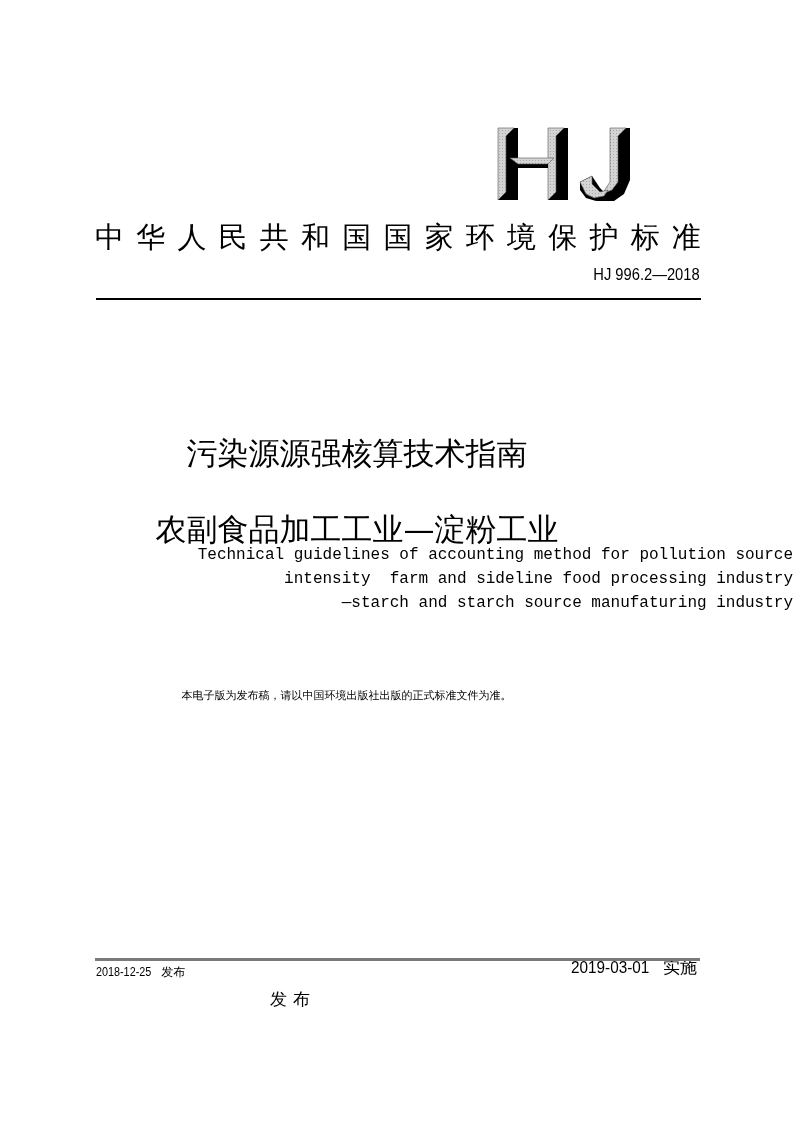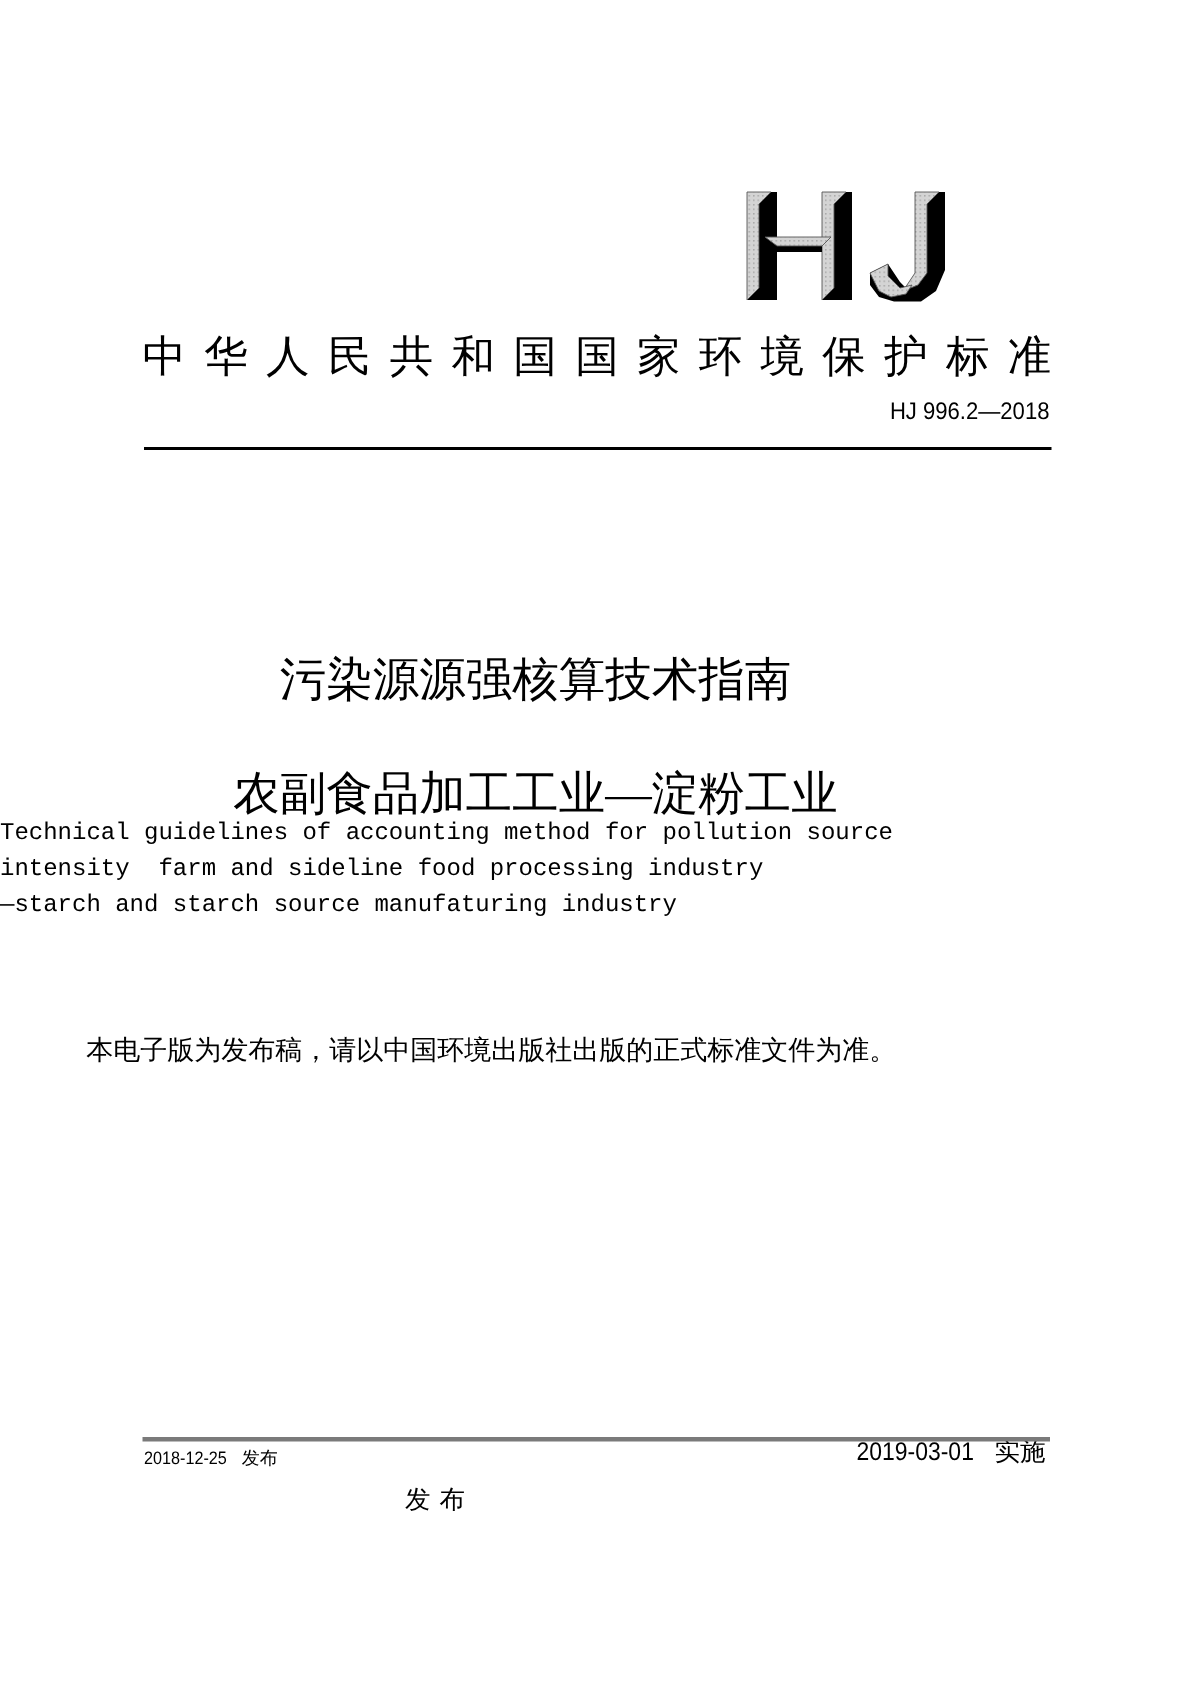--- a/index.html
+++ b/index.html
@@ -21,35 +21,35 @@
   #std-code {
     right: 93px; top: 266px; font-size: 16px;
     font-family: "Liberation Sans", "DejaVu Sans", sans-serif;
     transform: scaleX(0.92); transform-origin: right center;
   }
 
   .rule-top { left: 96px; top: 298px; width: 605px; height: 1.5px; background: #000; }
   .rule-bottom { left: 95px; top: 958px; width: 605px; height: 3px; background: #7a7a7a; }
 
   .cn-title {
-    left: 0; width: 714px; text-align: center; font-size: 31px; line-height: 40px; font-family: Liberation Serif, serif;
+    left: 0; width: 714px; text-align: center; font-size: 31px; line-height: 40px;
   }
   #cn-title-1 { top: 433px; }
   #cn-title-2 { top: 477px; margin-top: 32px; }
 
   .en-line {
-    left: 0; width: 793px; text-align: left; font-size: 16px; line-height: 24px;
+    left: 0; width: 793px; text-align: right; font-size: 16px; line-height: 24px;
     white-space: pre;
   }
   #en-1 { top: 543px; }
   #en-2 { top: 567px; }
   #en-3 { top: 591px; }
 
   #notice {
-    left: 0; width: 655px; text-align: center; top: 688px; font-size: 18px;
+    left: 0; width: 655px; text-align: center; top: 688px; font-size: 11px; padding-left: 19px;
   }
 
   #issue-date { left: 96px; top: 920px; font-size: 12px; margin-top: 44px; }
   #impl-date { right: 96px; top: 956px; font-size: 17px; }
   .date-num { font-family: "Liberation Sans", "DejaVu Sans", sans-serif; transform: scaleX(0.9); display: inline-block; transform-origin: left center; }
 
   #publisher {
     left: 268px; top: 988px; font-size: 31px; display: flex; align-items: baseline;
   }
   #publisher-name span { display: inline-block; margin-right: 14px; }

